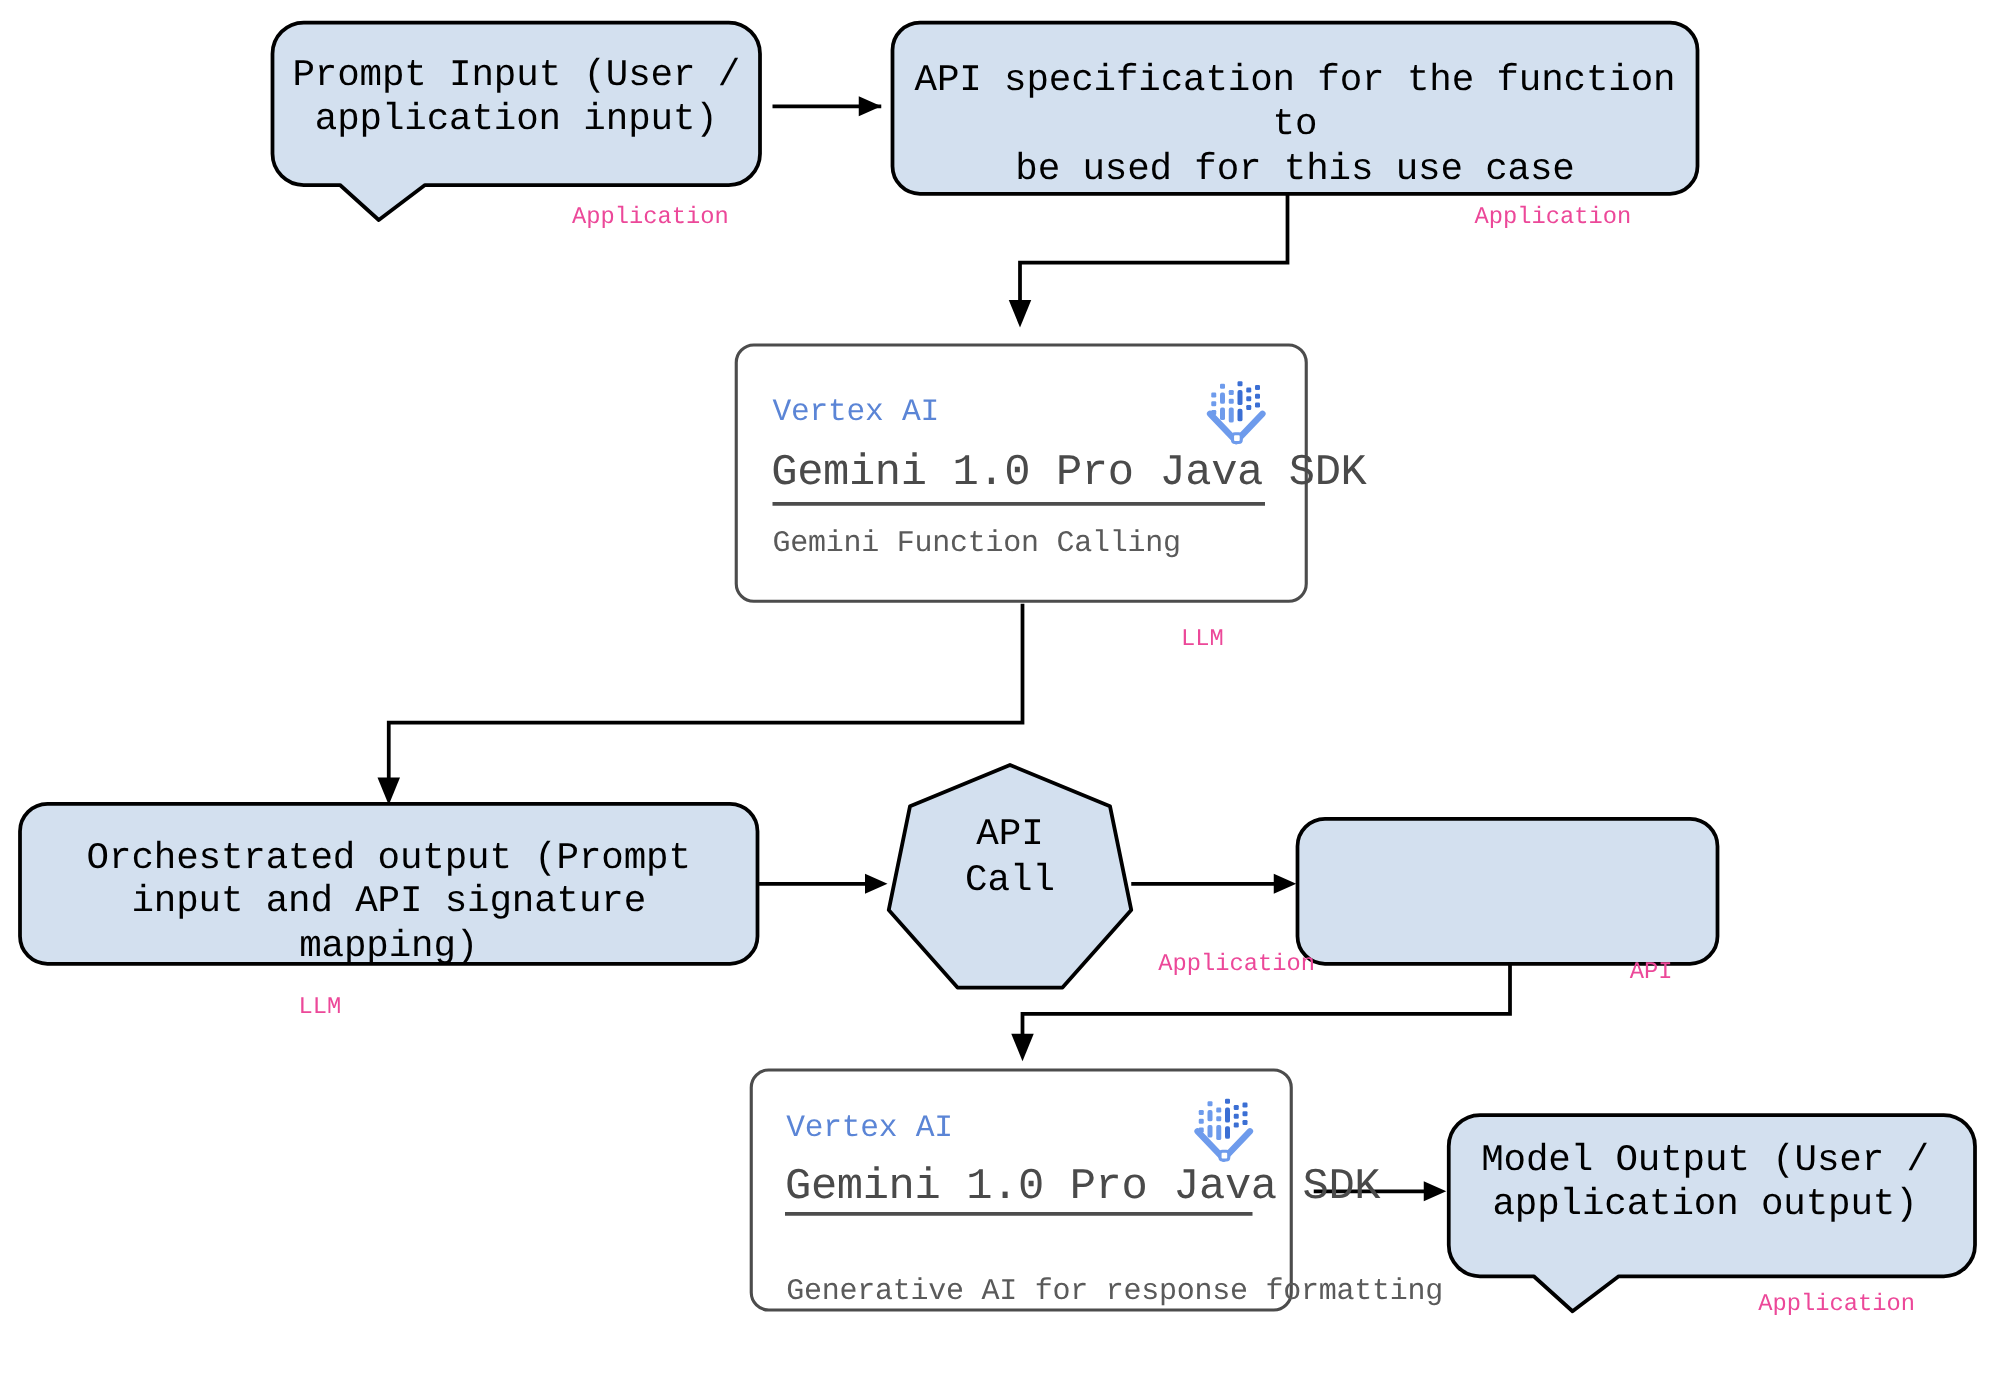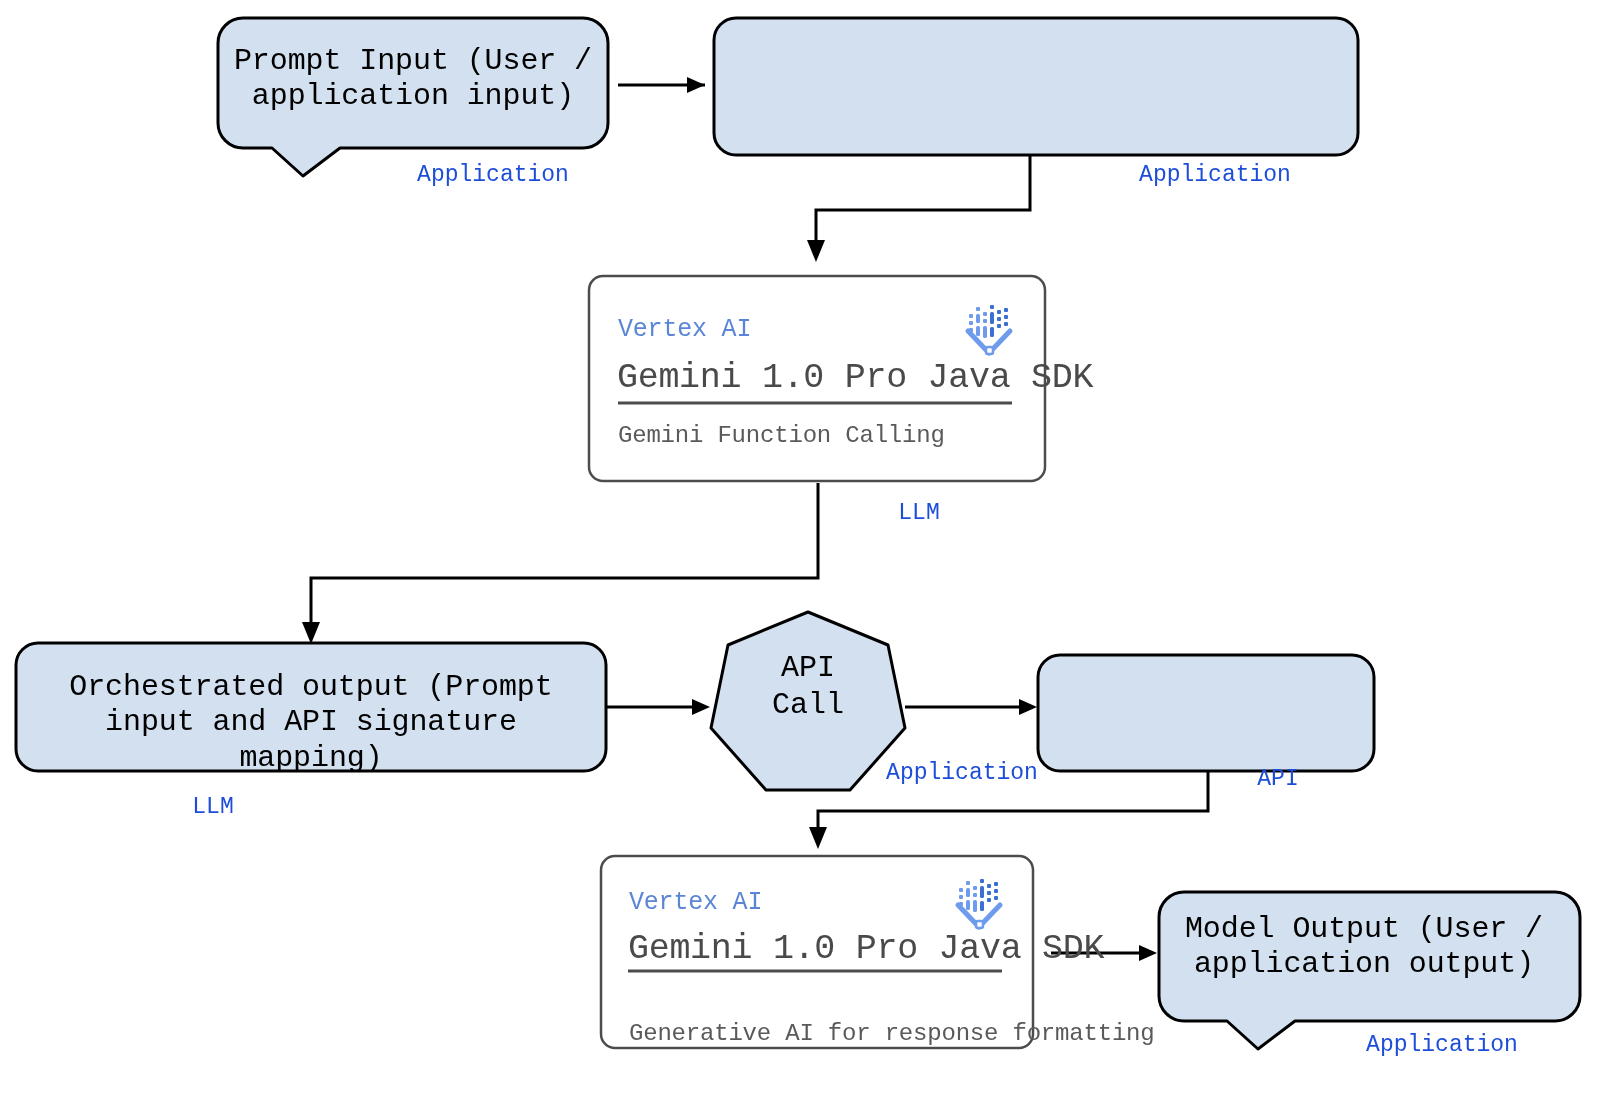--- a/index.html
+++ b/index.html
@@ -53,23 +53,23 @@
     font-size: 30px;
     text-align: center;
     letter-spacing: -0.1px;
   }
   .hex-label {
     font-size: 30px;
     text-align: center;
     line-height: 1.22;
   }
   .edge-label {
-    font-size: 23px;
-    color: #1d4ed8;
-    text-align: center;
+    font-size: 19px;
+    color: #ec4899;
+    text-align: right;
   }
   .card-title {
     font-size: 25px;
     color: #5b85d6;
     letter-spacing: -0.2px;
     text-align: right;
   }
   .card-sub {
     font-size: 35px;
     color: #4a4a4a;
@@ -216,20 +216,22 @@
       <path d="M -1 26 L 20 48 L 41 26" fill="none" stroke="#6e9bec" stroke-width="5" stroke-linejoin="round" stroke-linecap="round"></path>
       <rect x="17" y="42" width="7" height="7" rx="2" fill="#ffffff" stroke="#6e9bec" stroke-width="2.5"></rect>
     </g>
 
   </svg>
 
   <div class="txt node-label" style="left:228px; top:44px; width:370px;">Prompt Input (User /
 application input)</div>
   <div class="txt edge-label" style="left:403px; top:162px; width:180px;">Application</div>
 
+  <div class="txt node-label" style="left:724px; top:48px; width:624px;">API specification for the function to
+be used for this use case</div>
   <div class="txt edge-label" style="left:1125px; top:162px; width:180px;">Application</div>
 
   <div class="txt card-title" style="left:618px; top:315px;">Vertex AI</div>
   <div class="txt card-sub" style="left:617px; top:358px;">Gemini 1.0 Pro Java SDK</div>
   <div class="txt card-foot" style="left:618px; top:422px;">Gemini Function Calling</div>
   <div class="txt edge-label" style="left:859px; top:500px; width:120px;">LLM</div>
 
   <div class="txt node-label" style="left:26px; top:670px; width:570px;">Orchestrated output (Prompt
 input and API signature mapping)</div>
   <div class="txt edge-label" style="left:153px; top:794px; width:120px;">LLM</div>

